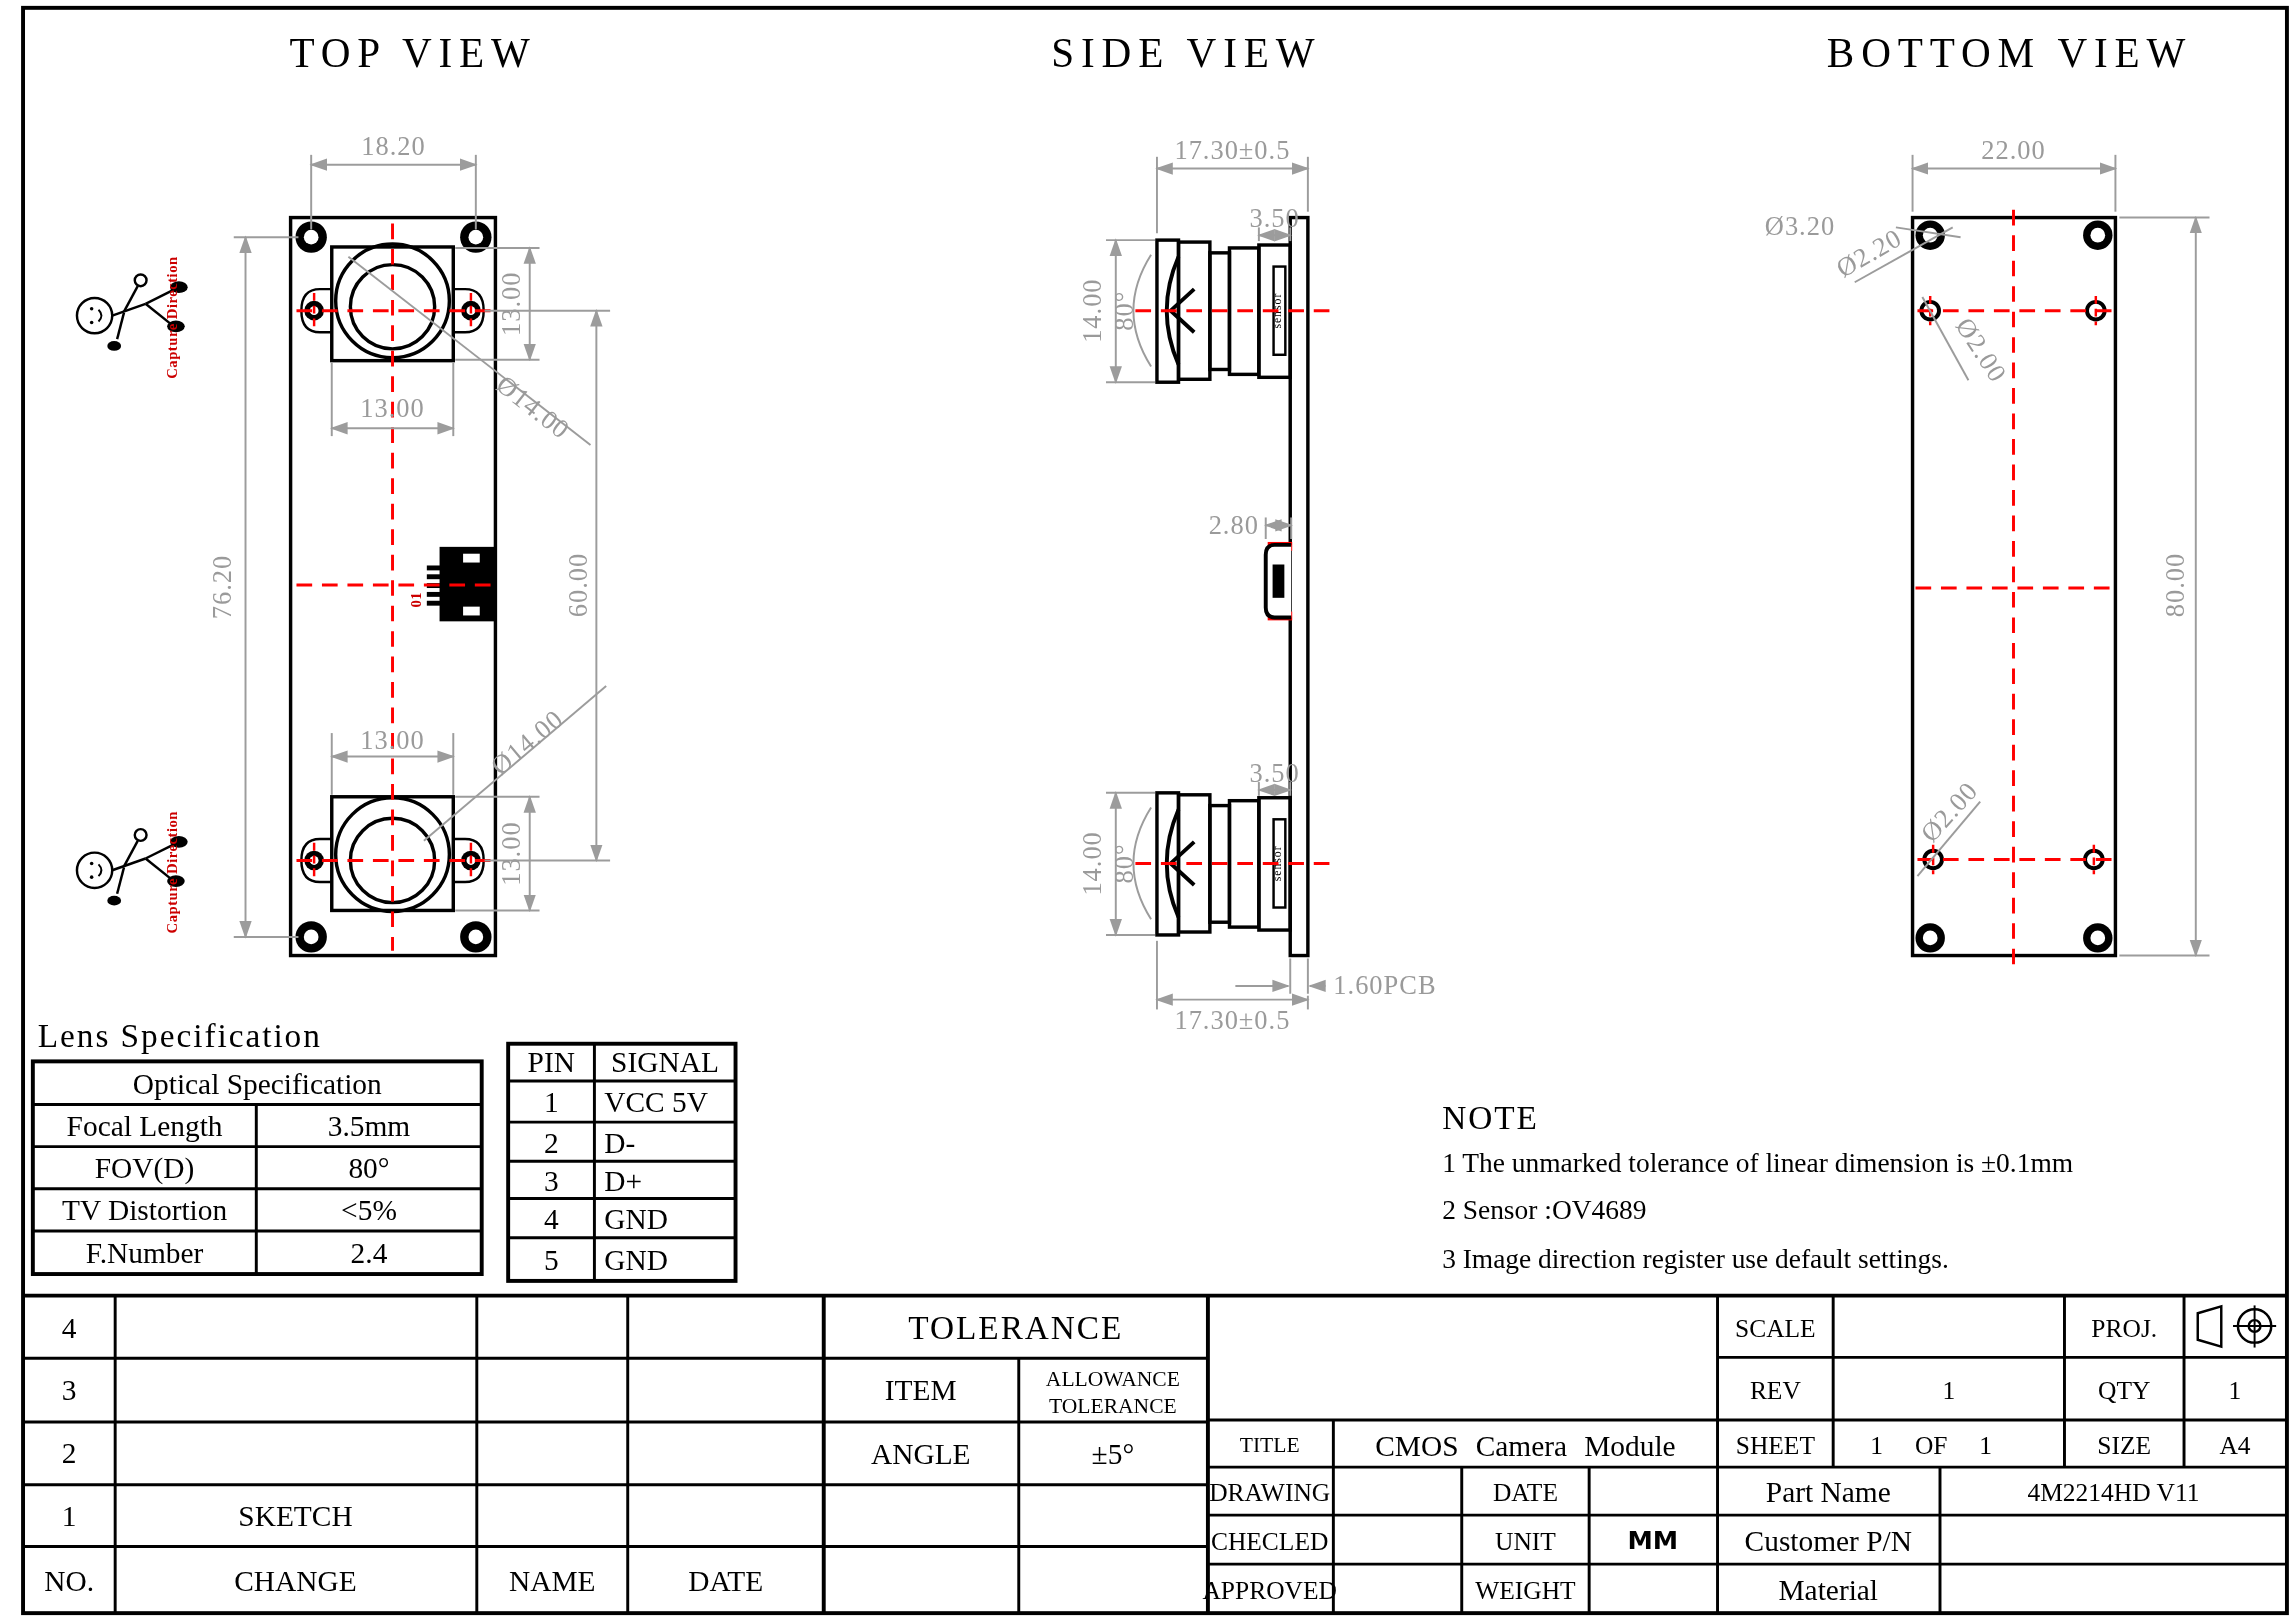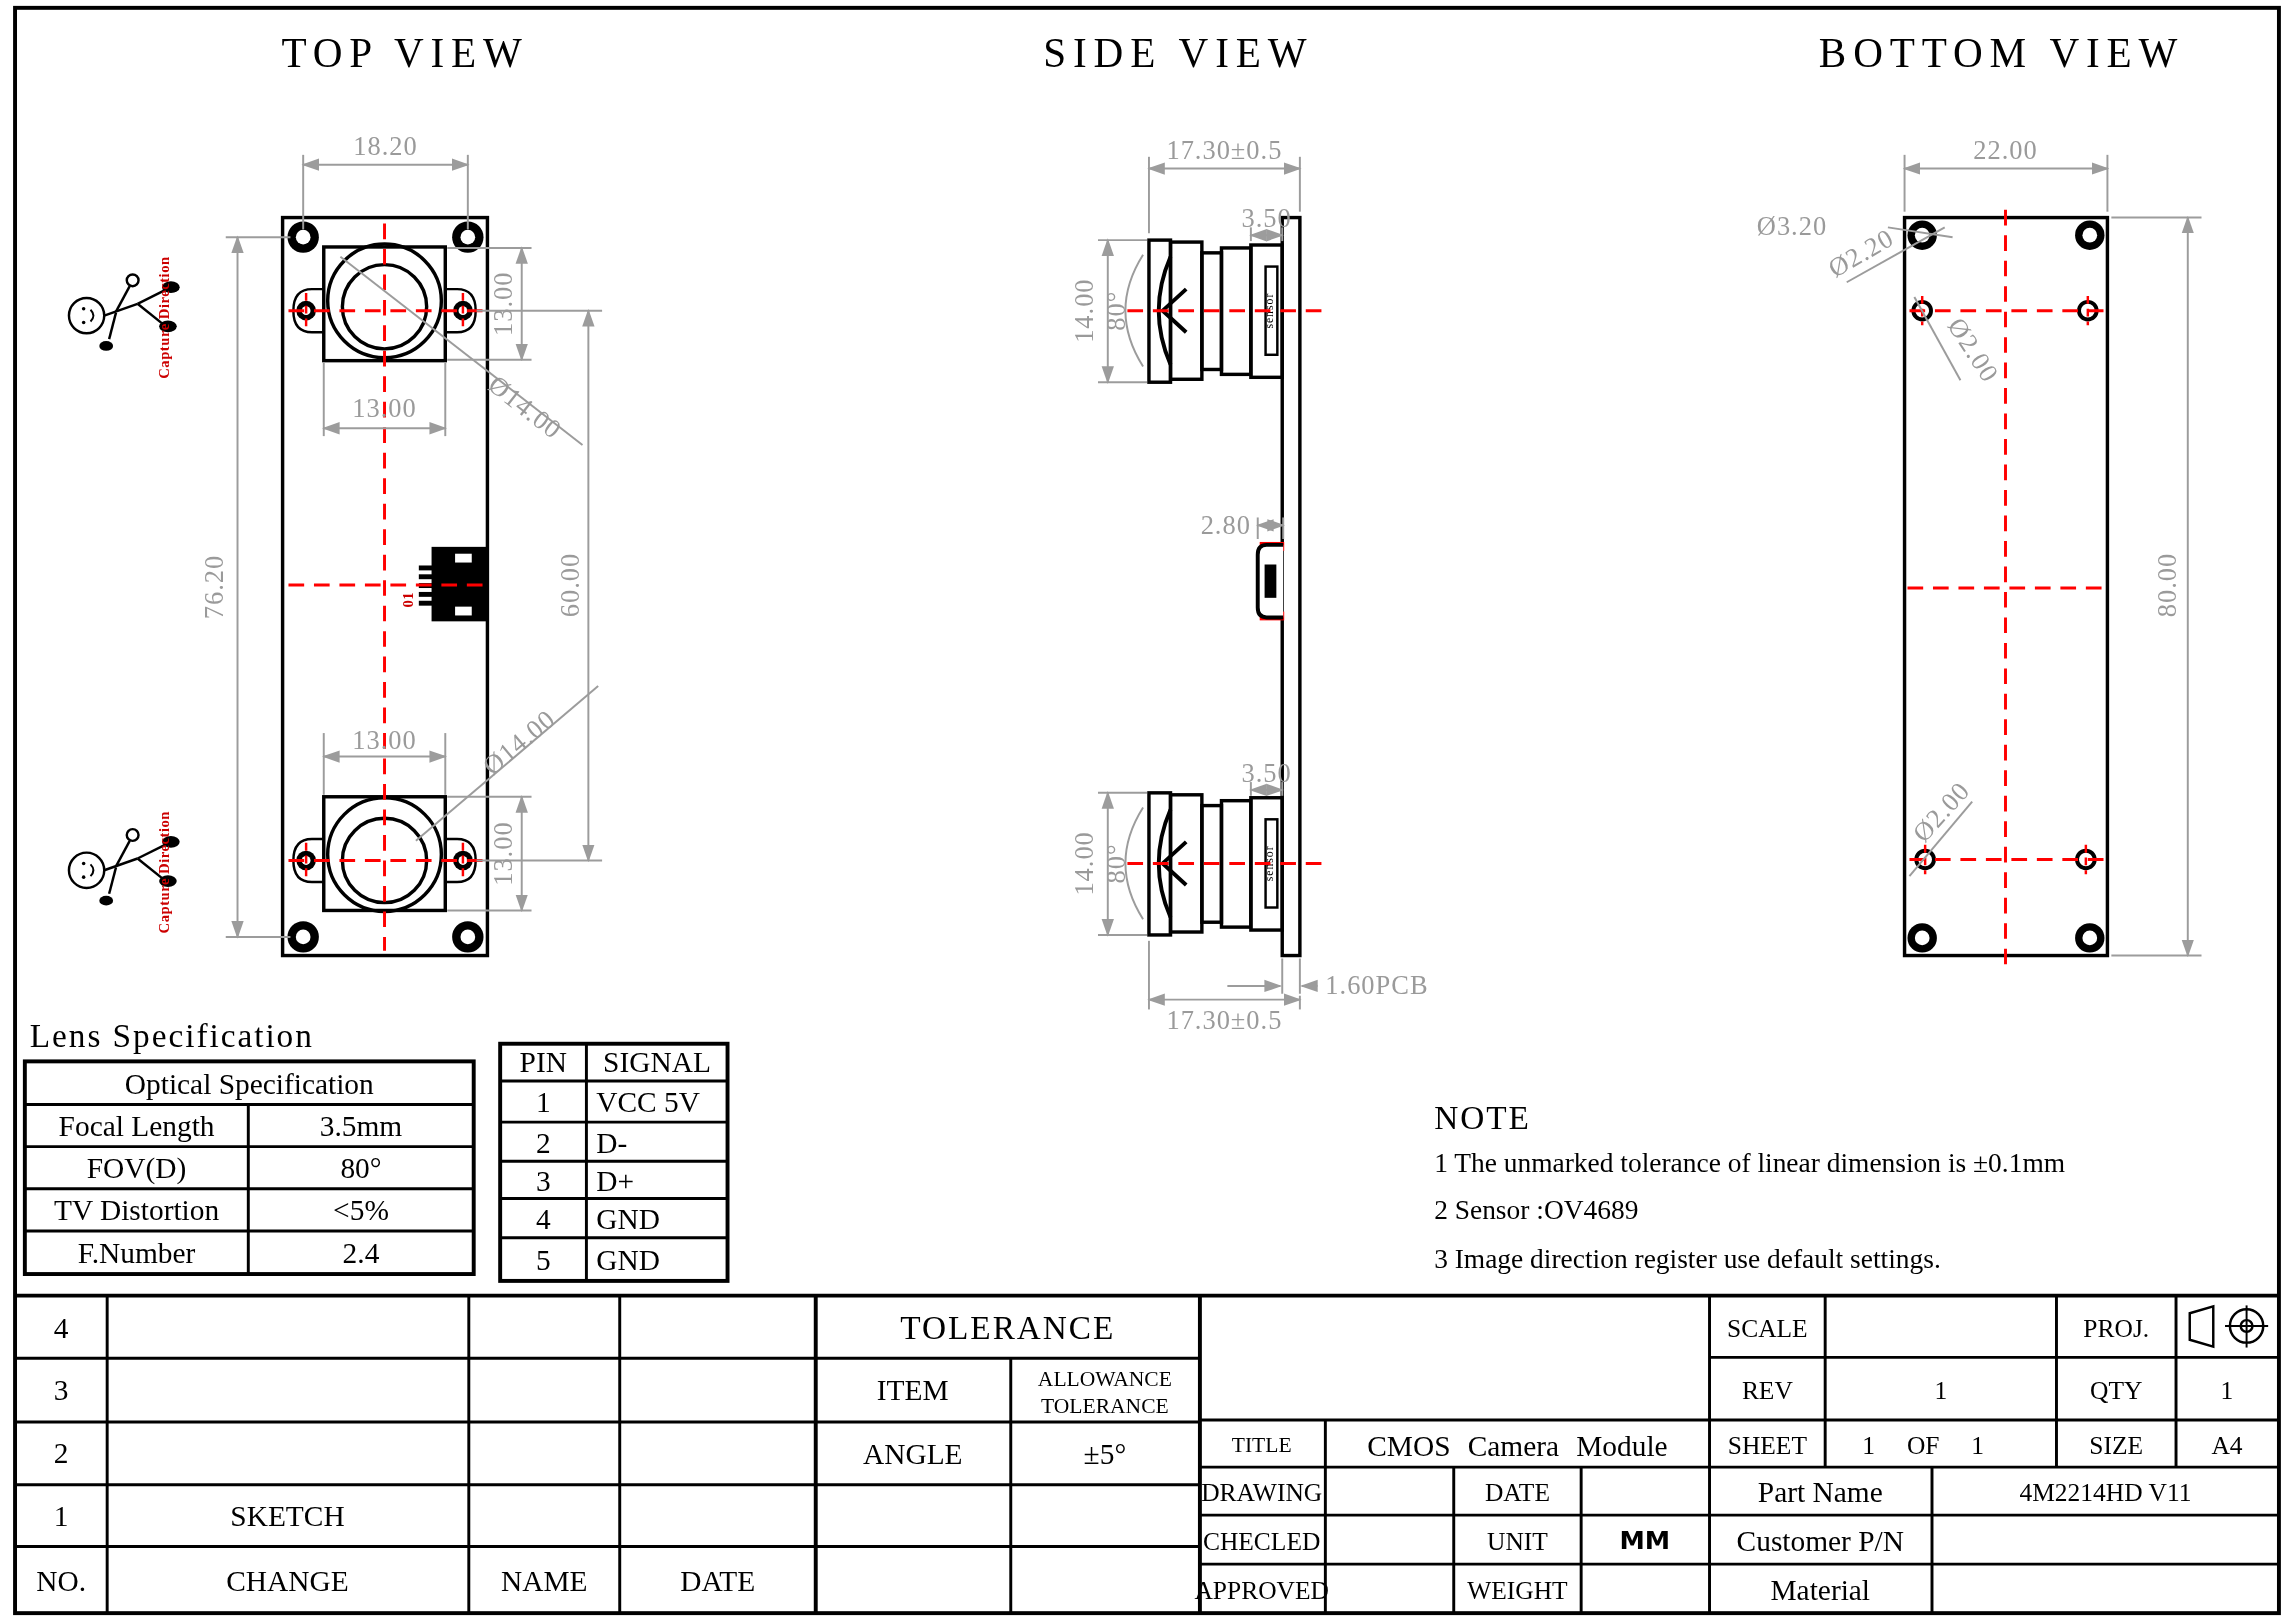--- a/index.html
+++ b/index.html
@@ -1,16 +1,16 @@
 <!DOCTYPE html>
 <html><head>
 <meta charset="utf-8">
 <style>
   html,body{margin:0;padding:0;background:#ffffff;}
-  .page{position:relative;width:1823px;height:1620px;background:#fff;font-family:"Liberation Serif","DejaVu Serif",serif;}
+  .page{position:relative;width:1823px;height:1620px;background:#fff;font-family:"Liberation Serif","DejaVu Serif",serif;padding-left:8px;}
   svg{display:block;}
   .o{fill:none;stroke:#000;stroke-width:3.5;}
   .o2{fill:none;stroke:#000;stroke-width:2.5;}
   .grid{stroke:#000;stroke-width:3;}
   .gridthick{stroke:#000;stroke-width:4;}
   .ext{stroke:#9c9c9c;stroke-width:2;fill:none;}
   .cl{stroke:#ff0000;stroke-width:3;stroke-dasharray:16 10;fill:none;}
   .clsm{stroke:#ff0000;stroke-width:2.5;stroke-dasharray:8 5;fill:none;}
   text{font-family:"Liberation Serif","DejaVu Serif",serif;fill:#000;}
   .t-title{font-size:42px;letter-spacing:7px;}

